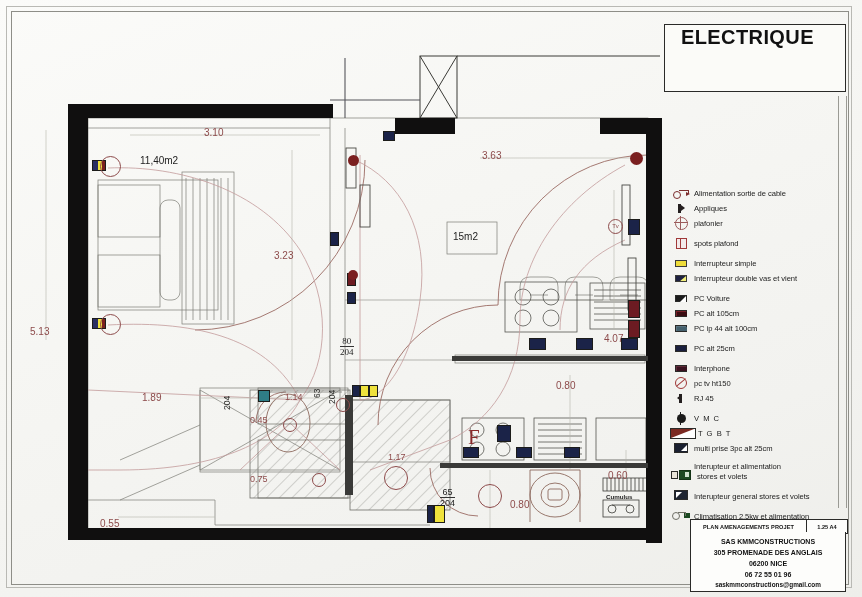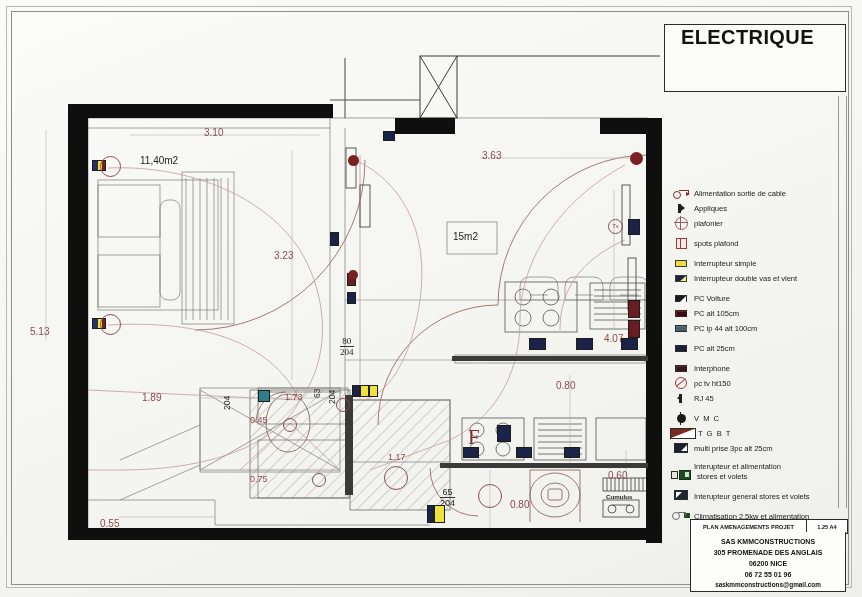--- a/index.html
+++ b/index.html
@@ -417,21 +417,21 @@
     <div class="wall-grey" style="left:345px; top:395px; width:8px;  height:100px;"></div>
     <div class="wall-grey" style="left:440px; top:463px; width:208px; height:5px;"></div>
 
     <div class="dimtxt" style="left:204px; top:127px;">3.10</div>
     <div class="dimtxt" style="left:482px; top:150px;">3.63</div>
     <div class="dimtxt" style="left:30px;  top:326px;">5.13</div>
     <div class="dimtxt" style="left:274px; top:250px;">3.23</div>
     <div class="dimtxt" style="left:604px; top:300px;margin-top:33px;">4.07</div>
     <div class="dimtxt" style="left:142px; top:392px;">1.89</div>
     <div class="dimtxt" style="left:100px; top:518px;">0.55</div>
-    <div class="dimtxt" style="left:285px; top:392px; font-size:9px;">1.73</div>
+    <div class="dimtxt" style="left:285px; top:392px; font-size:9px;">1.14</div>
     <div class="dimtxt" style="left:250px; top:415px; font-size:9px;">0.45</div>
     <div class="dimtxt" style="left:250px; top:474px; font-size:9px;">0.75</div>
     <div class="dimtxt" style="left:388px; top:452px; font-size:9px;">1.17</div>
     <div class="dimtxt" style="left:556px; top:380px;">0.80</div>
     <div class="dimtxt" style="left:510px; top:499px;">0.80</div>
     <div class="dimtxt" style="left:608px; top:470px;">0.60</div>
 
     <div class="dimtxt vert" style="left:312px; top:398px; font-size:8.5px; color:#2a2a28;">63</div>
     <div class="dimtxt vert" style="left:327px; top:404px; font-size:8.5px; color:#2a2a28;">204</div>
     <div class="dimtxt vert" style="left:222px; top:410px; font-size:8.5px; color:#2a2a28;">204</div>

